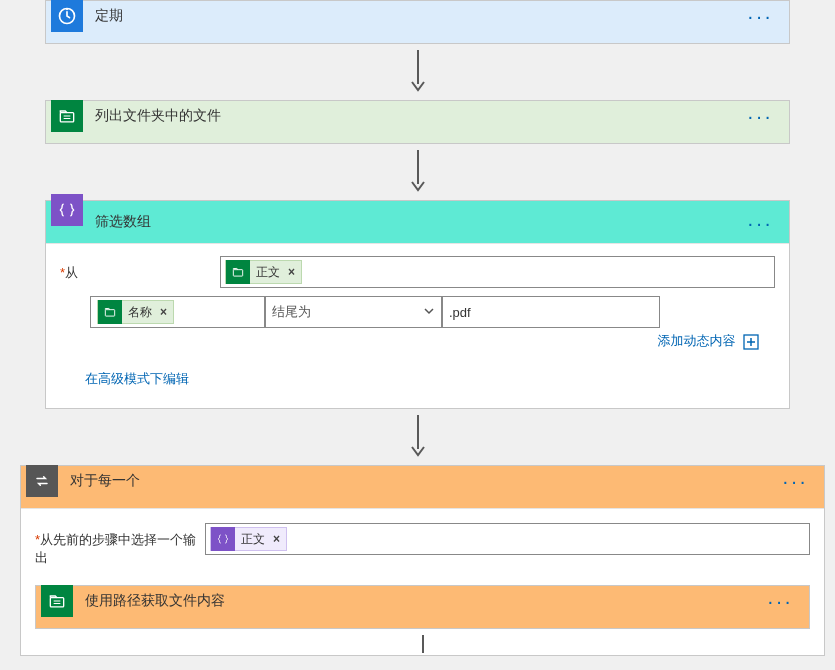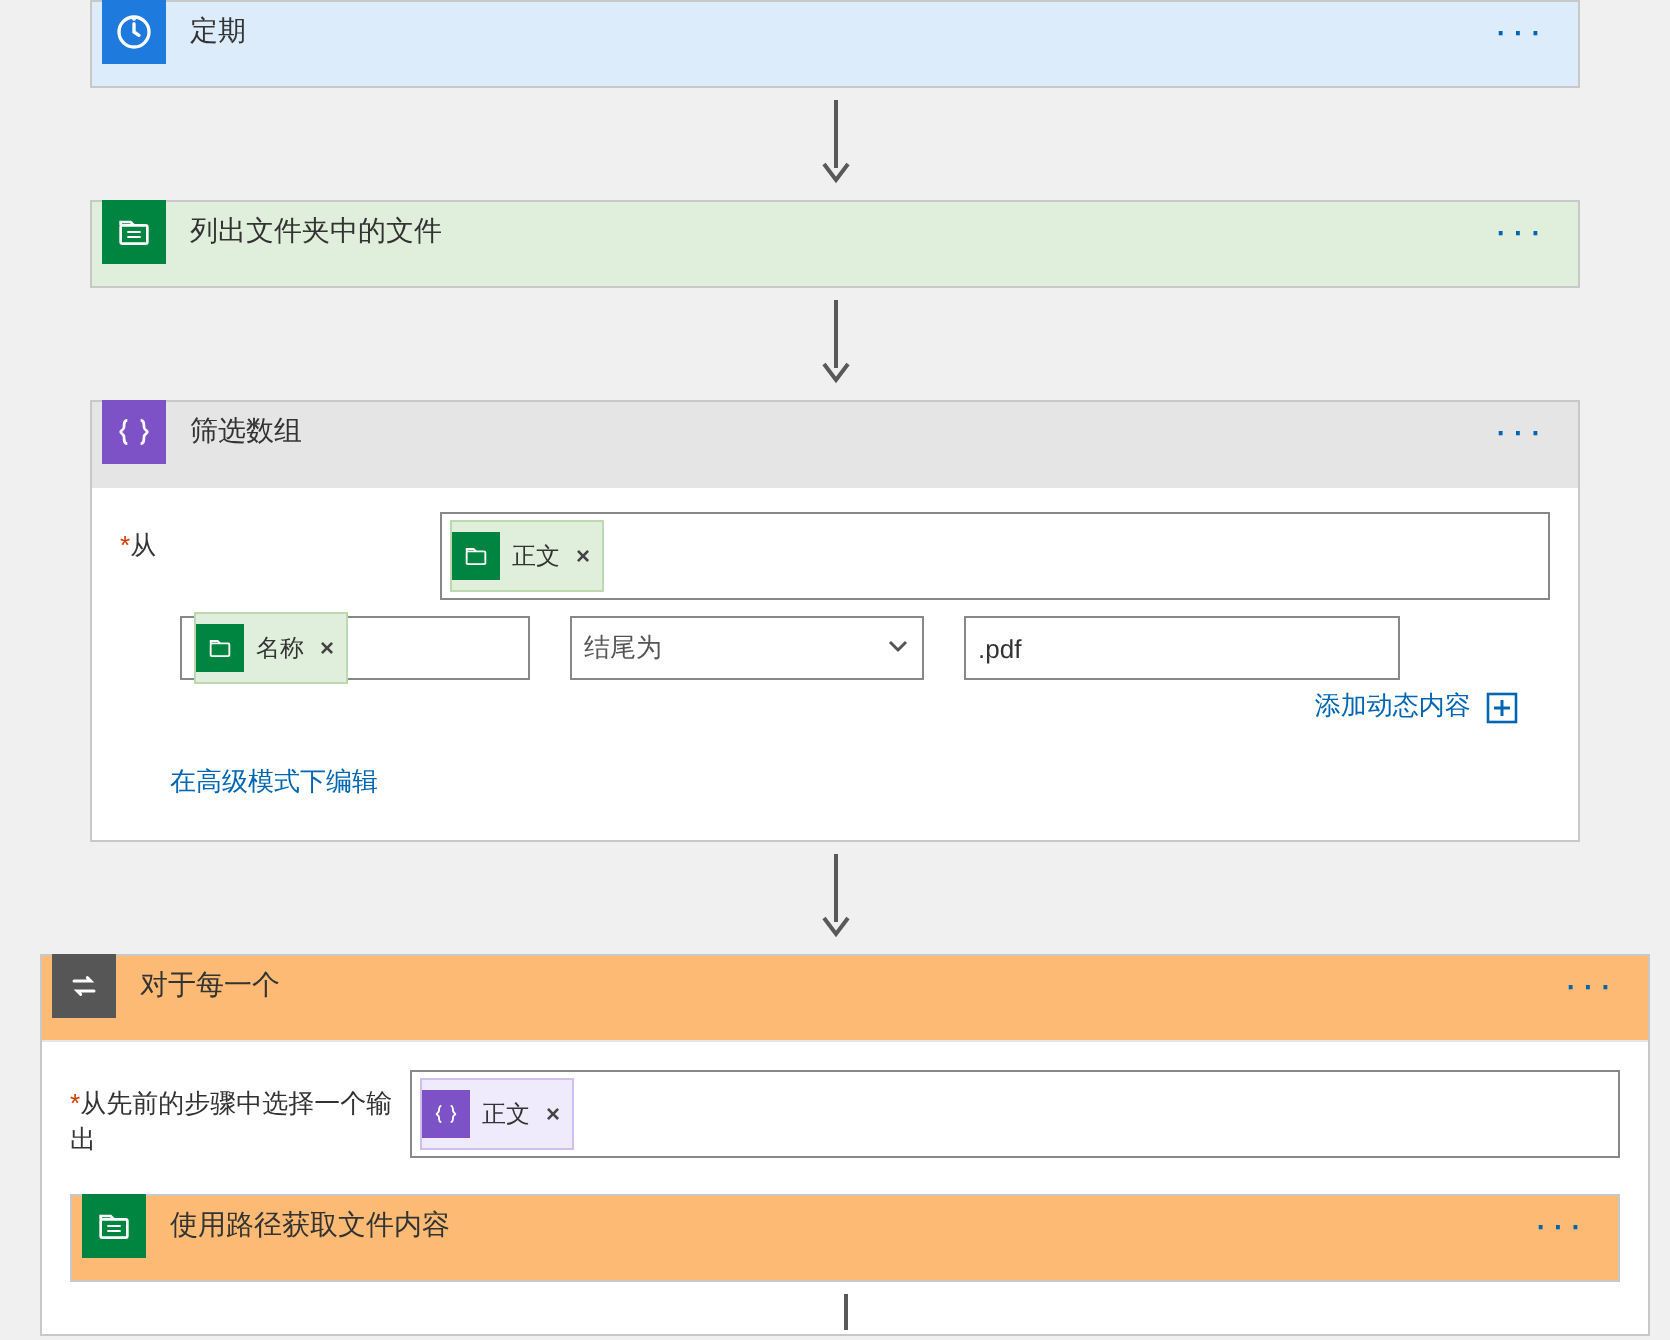--- a/index.html
+++ b/index.html
@@ -44,21 +44,21 @@
     color: #0065b3;
     font-size: 20px;
     line-height: 8px;
     letter-spacing: 2px;
     cursor: pointer;
     padding: 4px 6px;
   }
   .step-blue .step-header { background: #dcecfb; }
   .step-blue .step-icon { background: #1e7adc; }
   .step-green-hdr { background: #e0efdb; justify-content: flex-end; }
-  .step-purple .step-header { background: #e5e5e5; }
+  .step-purple .step-header { background: #5eead4; align-items: flex-end; }
   .step-gray .step-header { background: #fdba74; }
   .icon-svg { width: 20px; height: 20px; }
   .arrow-wrap {
     display: flex;
     justify-content: center;
     margin: 6px 0;
   }
   .arrow-svg { width: 20px; height: 44px; }
   .step-body {
     padding: 12px 14px 14px 14px;
@@ -83,21 +83,21 @@
     min-height: 32px;
     padding: 3px 4px;
     display: flex;
     align-items: center;
   }
   .token {
     display: inline-flex;
     align-items: center;
     background: #e0efdb;
     border: 1px solid #bcd9af;
-    height: 36px;
+    height: 24px;
     padding-right: 6px;
     font-size: 12px;
     cursor: pointer;
   }
   .token-purple {
     background: #f0ebfc;
     border-color: #cfc0ef;
   }
   .token-icon {
     width: 24px;
@@ -111,21 +111,20 @@
   .token-purple .token-icon { background: #7d52c7; }
   .token-label { color: #333; }
   .token-x {
     margin-left: 8px;
     color: #444;
     font-weight: bold;
     cursor: pointer;
   }
   .cond-row {
     display: flex;
-    gap: 20px;
     margin: 6px 0 4px 30px;
   }
   .cond-box {
     border: 1px solid #888;
     height: 32px;
     display: flex;
     align-items: center;
     padding: 3px 6px;
   }
   .cond-left { width: 175px; }

